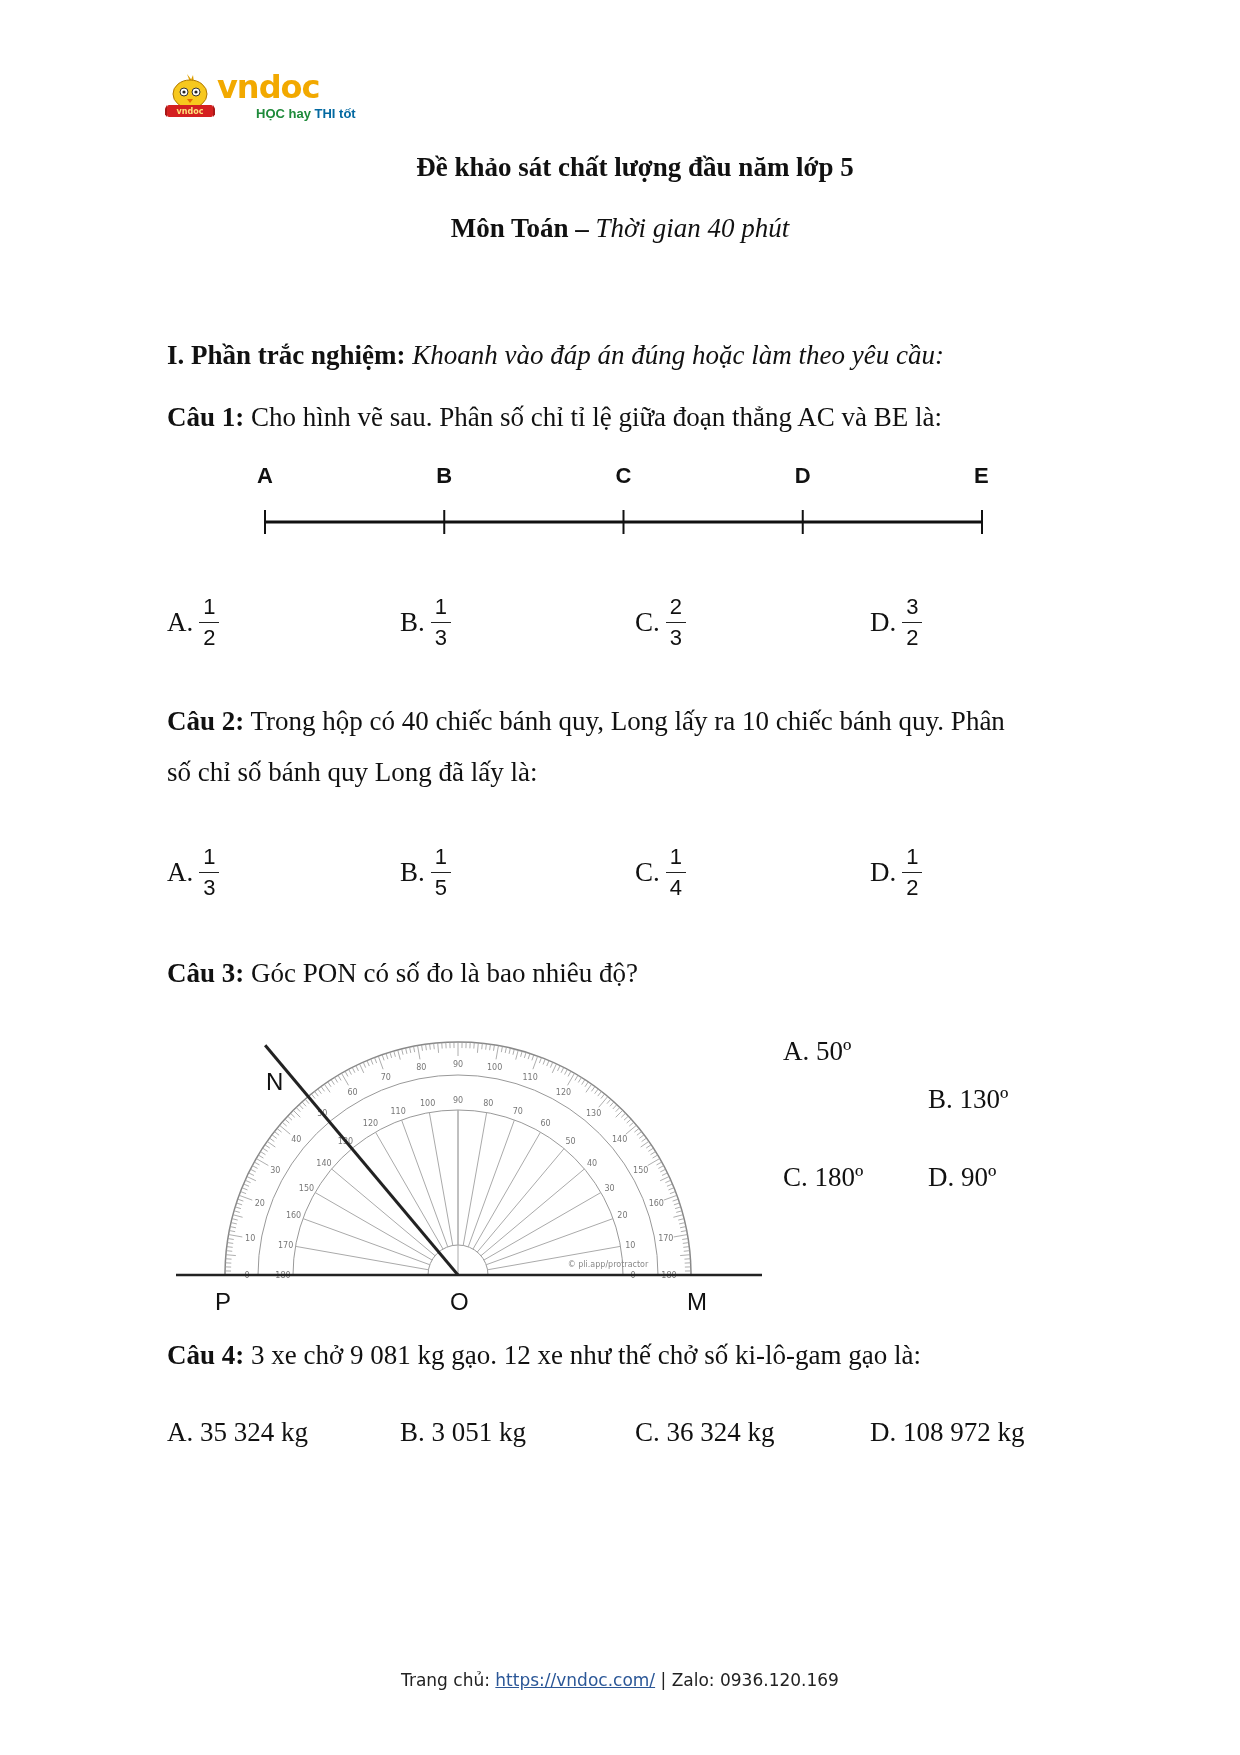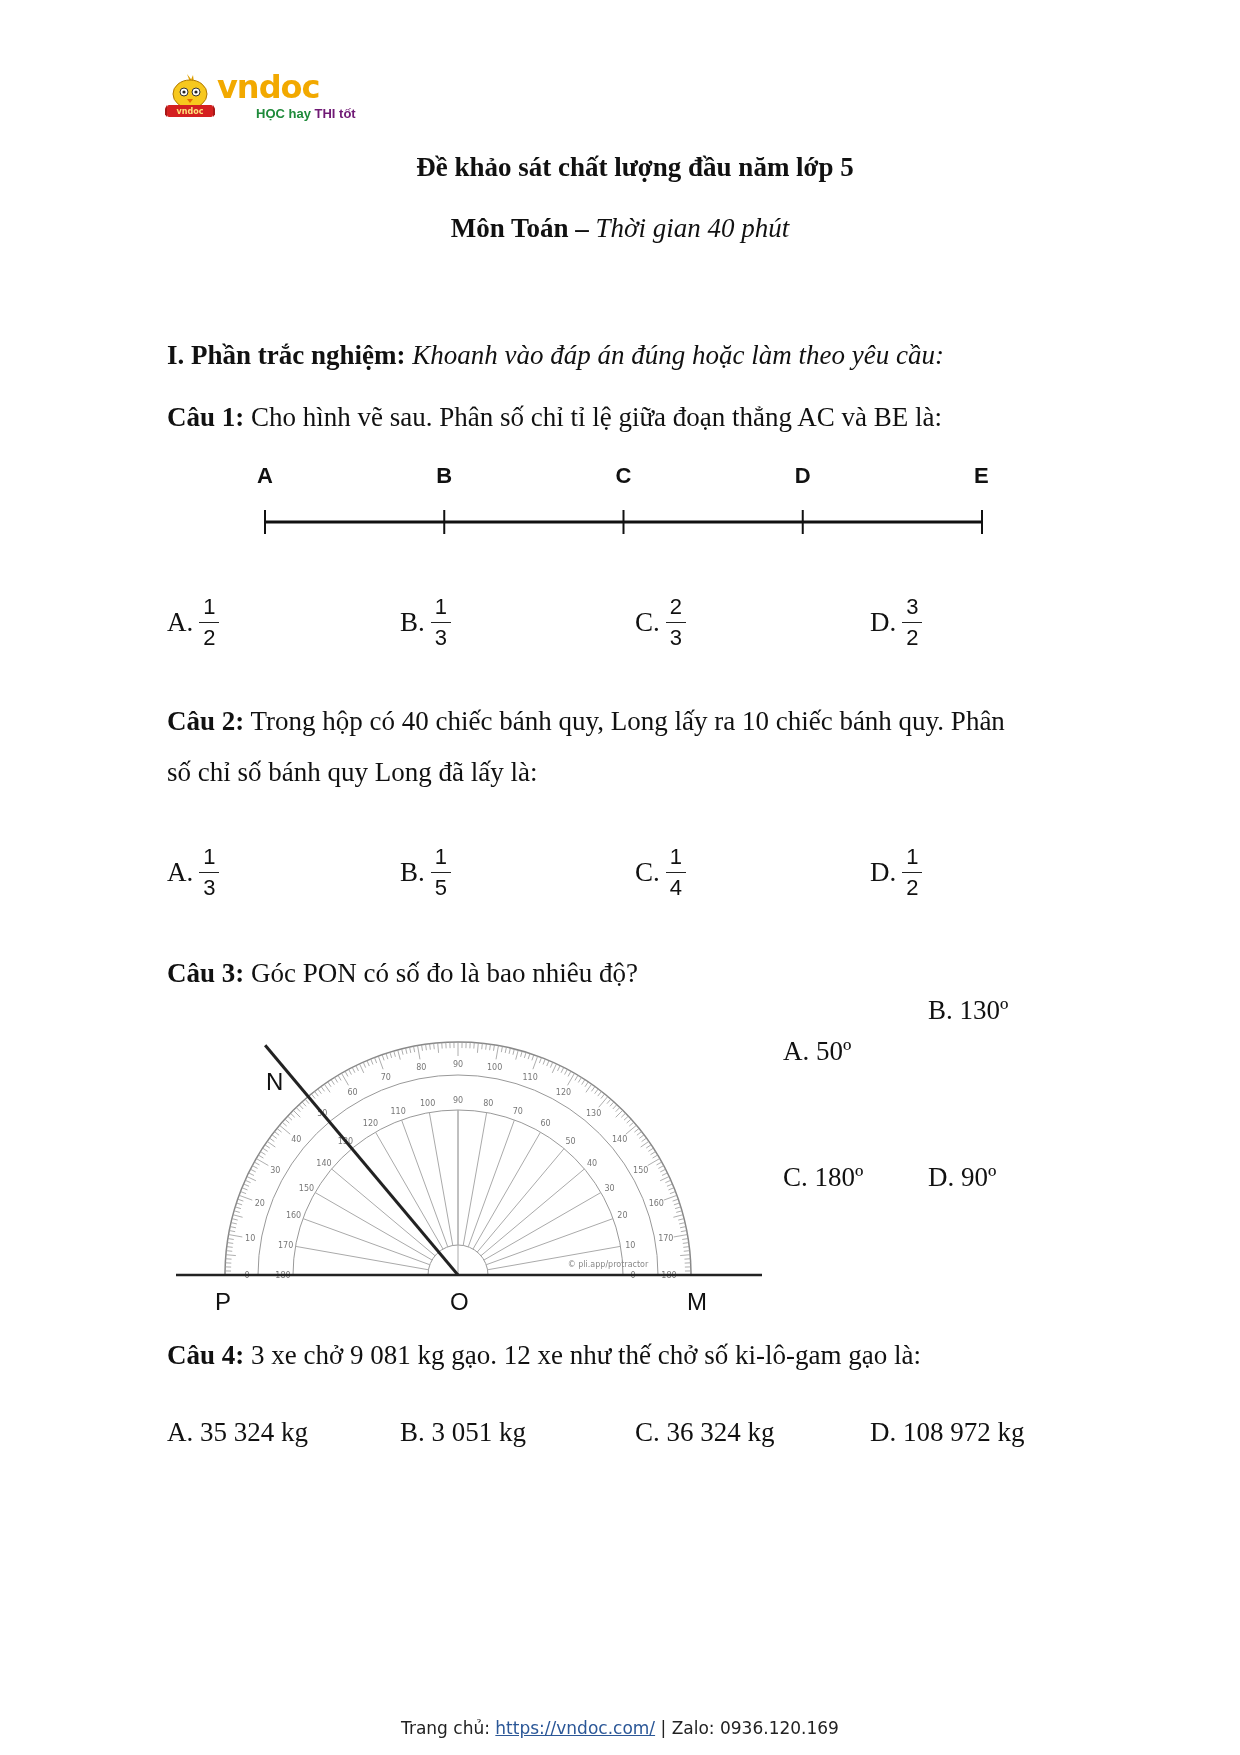--- a/index.html
+++ b/index.html
@@ -4,35 +4,35 @@
 <style>
   html, body { margin:0; padding:0; background:#fff; }
   body { width:1240px; height:1755px; position:relative; overflow:hidden;
          font-family:"Liberation Serif", serif; color:#111; }
   .abs { position:absolute; }
   .logo { left:165px; top:68px; width:160px; height:56px; }
   .logo-word { position:absolute; left:52px; top:0px; font-family:"DejaVu Sans", sans-serif;
     font-weight:bold; font-size:32px; color:#f2a900; letter-spacing:-1px; }
   .logo-tag { position:absolute; left:52px; top:38px; font-family:"Liberation Sans", sans-serif;
     font-weight:bold; font-size:13px; white-space:nowrap; }
-  .logo-tag .g { color:#1e8a3a;margin-left:39px; } .logo-tag .r { color:#701a75; }
+  .logo-tag .g { color:#1e8a3a;margin-left:39px; } .logo-tag .r { color:#0369a1; }
   .title { left:0; width:1240px; text-align:center; font-weight:bold; font-size:27px;margin-left:15px; }
   .subtitle { left:0; width:1240px; text-align:center; font-size:27px; }
   .subtitle b { font-weight:bold; } .subtitle i { font-style:italic; }
   .para { left:167px; font-size:27px; white-space:nowrap; }
   .para b { font-weight:bold; }
   .para i { font-style:italic; }
   .opt { font-size:27px; white-space:nowrap; display:flex; align-items:center; }
   .frac { display:inline-flex; flex-direction:column; align-items:center; margin-left:6px;
     font-family:"Liberation Sans", sans-serif; font-size:22px; line-height:24px; }
   .frac .bar { width:20px; border-top:1.5px solid #222; margin:3px 0; }
   .seg-label { font-family:"Liberation Sans", sans-serif; font-weight:bold; font-size:22px; }
   .deg { font-size:27px; white-space:nowrap;font-family:Liberation Serif, serif; }
   .footer { left:0; width:1240px; text-align:center; top:1670px; font-family:"DejaVu Sans", sans-serif;
-    font-size:17px; color:#222;margin-top:48px; }
+    font-size:17px; color:#222; }
   .footer a { color:#2b5797; text-decoration:underline; }
   .plabel { font-family:"Liberation Sans", sans-serif; font-size:24px; }
 </style>
 </head>
 <body>
 
 <div class="abs logo">
   <svg class="abs" style="left:0;top:4px" width="50" height="50" viewBox="0 0 50 50">
     <path d="M22 2 L25 10 L28 3 L29 11 Z" fill="#e0a000"></path>
     <ellipse cx="25" cy="22" rx="17" ry="14" fill="#f7c81e" stroke="#b07800" stroke-width="1"></ellipse>
@@ -405,21 +405,21 @@
     </g>
   <line x1="6" y1="255" x2="592" y2="255" stroke="#222" stroke-width="2.5"></line>
   <line id="rayON" stroke="#222" stroke-width="3" x1="288" y1="255" x2="95.16371709403819" y2="25.18666706430659"></line>
 </svg>
 <div class="abs plabel" style="left:215px;top:1288px">P</div>
 <div class="abs plabel" style="left:450px;top:1288px">O</div>
 <div class="abs plabel" style="left:687px;top:1288px">M</div>
 <div class="abs plabel" style="left:266px;top:1068px">N</div>
 
 <div class="abs deg" style="left:783px;top:1036px"><span>A.</span> <span>50º</span></div>
-<div class="abs deg" style="left:928px;top:995px"><span>B.</span> <span>130º</span></div>
+<div class="abs deg" style="left:928px;top:1084px"><span>B.</span> <span>130º</span></div>
 <div class="abs deg" style="left:783px;top:1162px"><span>C.</span> <span>180º</span></div>
 <div class="abs deg" style="left:928px;top:1162px"><span>D.</span> <span>90º</span></div>
 
 <div class="abs para" style="top:1340px">
   <b>Câu 4:</b><span> 3 xe chở 9 081 kg gạo. 12 xe như thế chở số ki-lô-gam gạo là:</span>
 </div>
 <div class="abs deg" style="left:167px;top:1417px"><span>A.</span> <span>35 324 kg</span></div>
 <div class="abs deg" style="left:400px;top:1417px"><span>B.</span> <span>3 051 kg</span></div>
 <div class="abs deg" style="left:635px;top:1417px"><span>C.</span> <span>36 324 kg</span></div>
 <div class="abs deg" style="left:870px;top:1417px"><span>D.</span> <span>108 972 kg</span></div>

